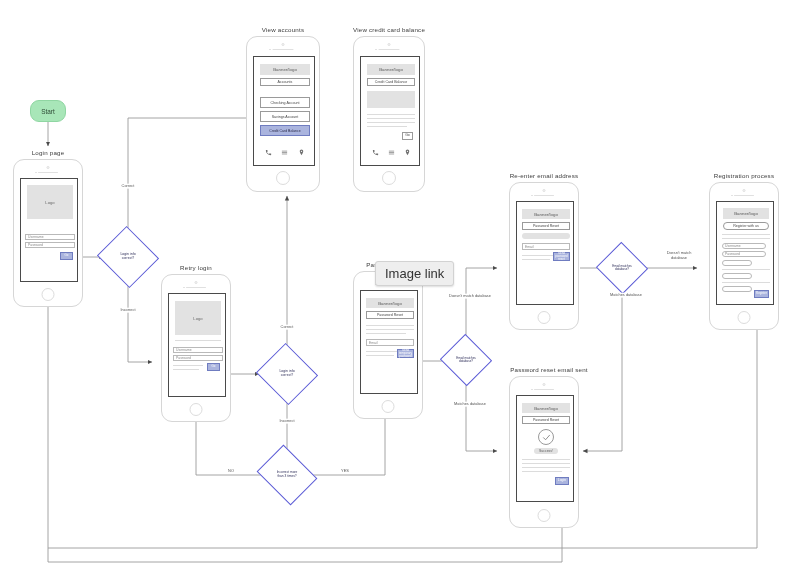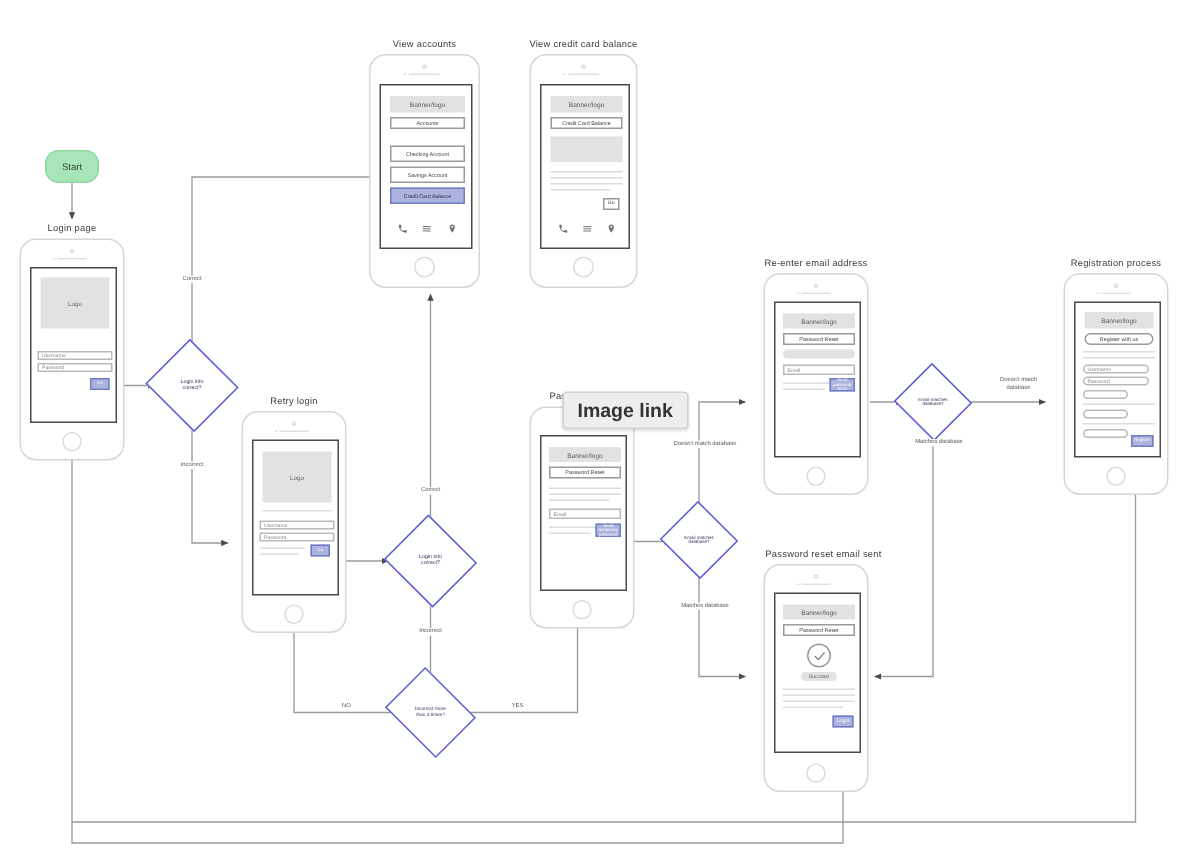--- a/index.html
+++ b/index.html
@@ -183,21 +183,20 @@
     position: absolute;
     background: #eeeeee;
     border: 1px solid #d2d2d2;
     border-radius: 3px;
     padding: 4px 9px;
     font-size: 13px;
     color: #333333;
     z-index: 50;
     box-shadow: 0 1px 2px rgba(0,0,0,.14);
     white-space: nowrap;
-    font-weight: bold;
   }
 </style>
 </head>
 <body>
 
 <div id="canvas">
 
   <svg id="edges" viewBox="0 0 790 572">
     <defs>
       <marker id="ah" markerWidth="6" markerHeight="6" refX="5" refY="3" orient="auto">

